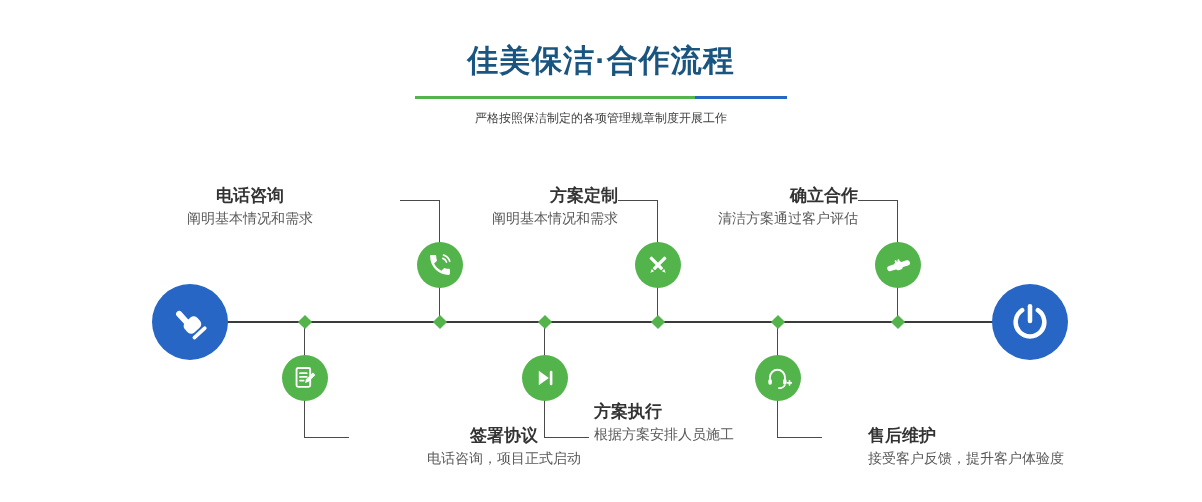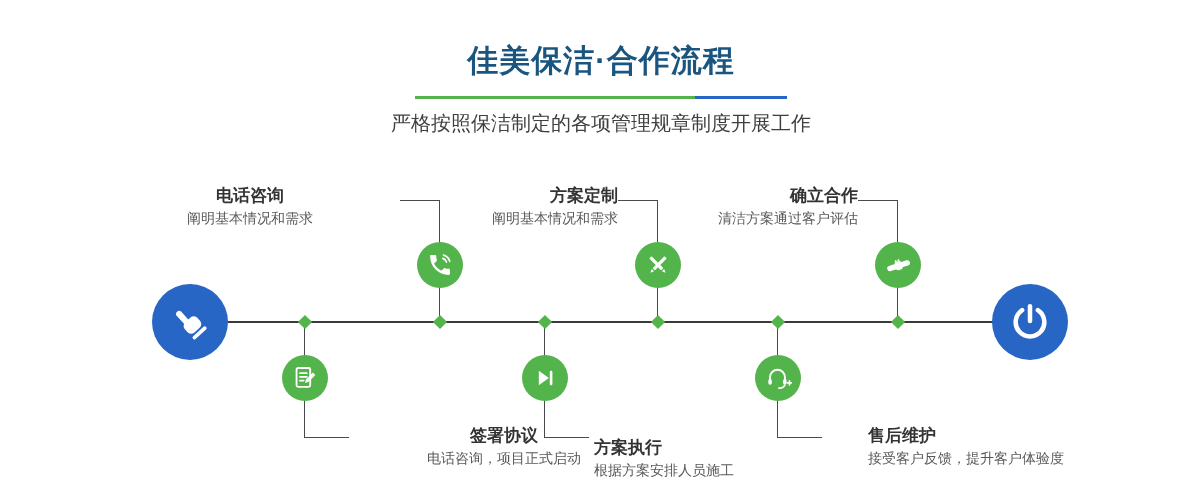--- a/index.html
+++ b/index.html
@@ -12,21 +12,21 @@
     position:absolute; top:40px; left:0; width:100%; margin:0;
     text-align:center; font-size:31px; font-weight:bold;
     color:var(--title-color,#1a5580); letter-spacing:1px;
   }
   .divider { position:absolute; top:96px; left:50%; transform:translateX(-50%);
     width:372px; height:3px; display:flex; }
   .seg-green { width:280px; height:100%; background:var(--green,#54b44c); }
   .seg-blue  { width:92px;  height:100%; background:var(--blue,#2766c4); }
   .subtitle {
     position:absolute; top:110px; left:0; width:100%; margin:0;
-    text-align:center; font-size:20px; color:#3f3f3f;
+    text-align:center; font-size:12px; color:#3f3f3f;
   }
   .tl-line { position:absolute; left:190px; top:321px; width:840px; height:2px;
     background:var(--line,#3b3b3b); z-index:1; }
   .diamond { position:absolute; top:317px; width:10px; height:10px;
     background:var(--green,#54b44c); transform:rotate(45deg); z-index:2; }
   .d0{left:300px}.d1{left:435px}.d2{left:540px}.d3{left:653px}.d4{left:773px}.d5{left:893px}
   .endpoint { position:absolute; top:284px; width:76px; height:76px; border-radius:50%;
     background:var(--blue,#2766c4); display:flex; align-items:center; justify-content:center; z-index:3; }
   .endpoint.start{ left:152px; } .endpoint.end{ left:992px; }
   .node { position:absolute; width:46px; height:46px; border-radius:50%;
@@ -53,21 +53,21 @@
   .s-coop .text{ right:344px; top:184px; text-align:right; }
 
   .s-sign .node{ left:282px; top:355px; }
   .s-sign .vline{ left:304px; top:322px; height:116px; }
   .s-sign .hline{ left:305px; top:437px; width:44px; }
   .s-sign .text{ left:354px; top:424px; text-align:center; }
 
   .s-exec .node{ left:522px; top:355px; }
   .s-exec .vline{ left:544px; top:322px; height:116px; }
   .s-exec .hline{ left:545px; top:437px; width:44px; }
-  .s-exec .text{ left:594px; top:436px; text-align:left; }
+  .s-exec .text{ left:594px; top:400px; text-align:left; }
 
   .s-after .node{ left:755px; top:355px; }
   .s-after .vline{ left:777px; top:322px; height:116px; }
   .s-after .hline{ left:778px; top:437px; width:44px; }
   .s-after .text{ left:868px; top:424px; text-align:left; }
 </style>
 </head>
 <body>
 
 <div class="stage">

